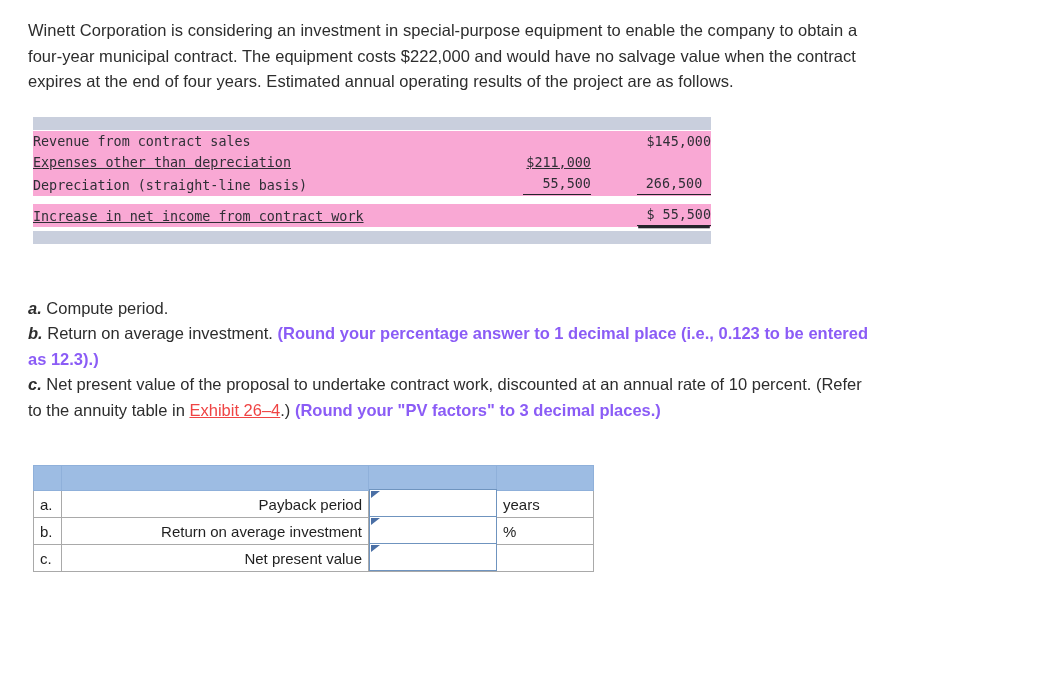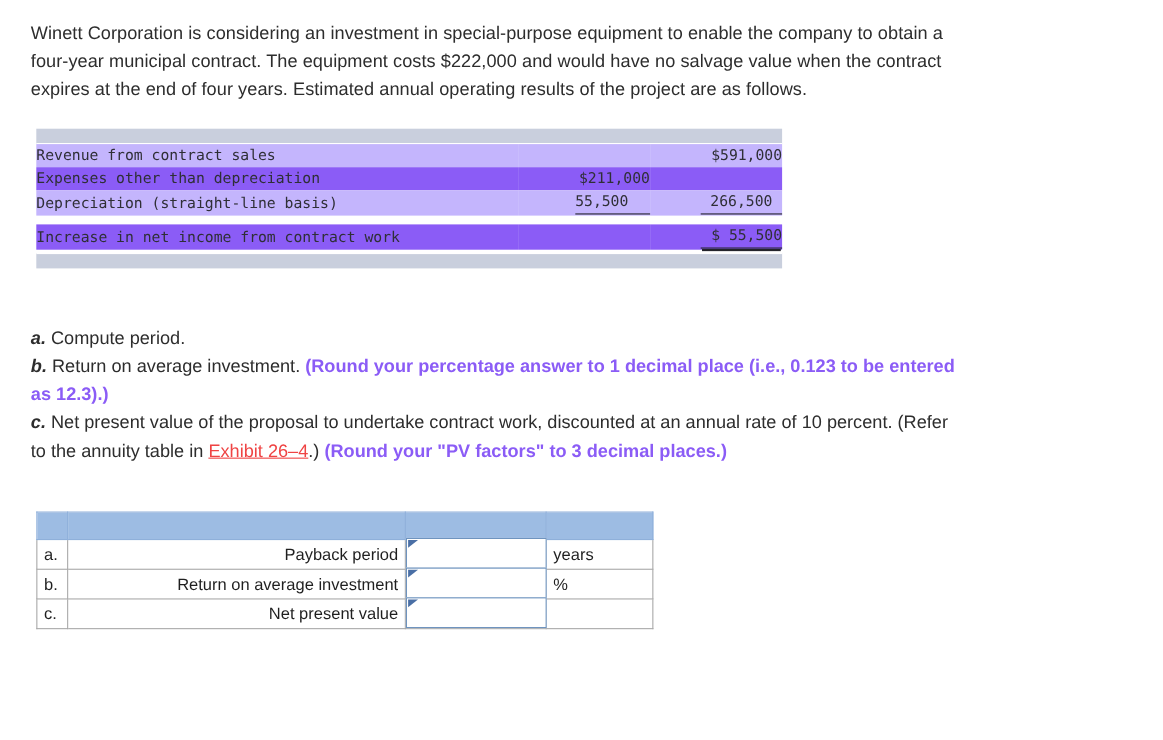--- a/index.html
+++ b/index.html
@@ -56,31 +56,31 @@
     font-family: "DejaVu Sans Mono", "Liberation Mono", monospace;
     font-size: 13.4px;
     color: #2f2f36;
   }
   table.fin td {
     padding: 1px 0;
     white-space: pre;
     vertical-align: bottom;
     line-height: 19px;
   }
-  table.fin tr.odd  { background: #8b5cf6; }
-  table.fin tr.even { background: #c4b5fd; }
+  table.fin tr.odd  { background: #f9a8d4; text-decoration: underline; }
+  table.fin tr.even { background: #f9a8d4; }
   td.lbl  { padding-left: 17px; width: 430px; }
   td.col1 { width: 118px; text-align: right; padding-right: 8px; }
   td.col2 { width: 118px; text-align: right; padding-right: 6px; }
   .u1 {
     display: inline-block;
     border-bottom: 1.3px solid #24242b;
     padding-bottom: 1px;
     min-width: 68px;
-    text-align: left;
+    text-align: right;
   }
   .u2 {
     display: inline-block;
     border-bottom: 1.3px solid #24242b;
     padding-bottom: 1px;
     min-width: 74px;
     text-align: center;
   }
   .dbl {
     display: inline-block;
@@ -172,21 +172,21 @@
 
   <p class="para intro">Winett Corporation is considering an investment in special-purpose equipment to enable the company to obtain a four-year municipal contract. The equipment costs $222,000 and would have no salvage value when the contract expires at the end of four years. Estimated annual operating results of the project are as follows.</p>
 
   <div class="fin-wrap">
     <div class="fin-bar"></div>
     <table class="fin">
       <tbody>
           <tr class="even">
         <td class="lbl">Revenue from contract sales</td>
         <td class="col1"></td>
-        <td class="col2">$591,000</td>
+        <td class="col2">$145,000</td>
       </tr>
       <tr class="odd">
         <td class="lbl">Expenses other than depreciation</td>
         <td class="col1">$211,000</td>
         <td class="col2"></td>
       </tr>
       <tr class="even">
         <td class="lbl">Depreciation (straight-line basis)</td>
         <td class="col1"><span class="u1">55,500</span></td>
         <td class="col2"><span class="u2">266,500</span></td>

